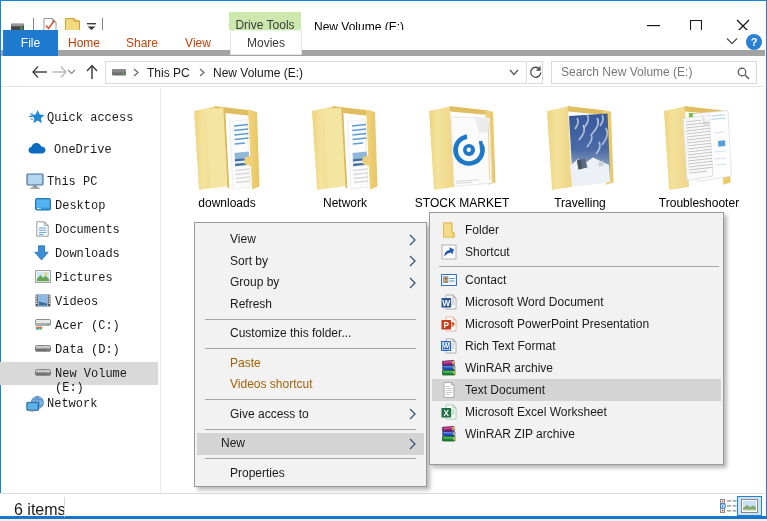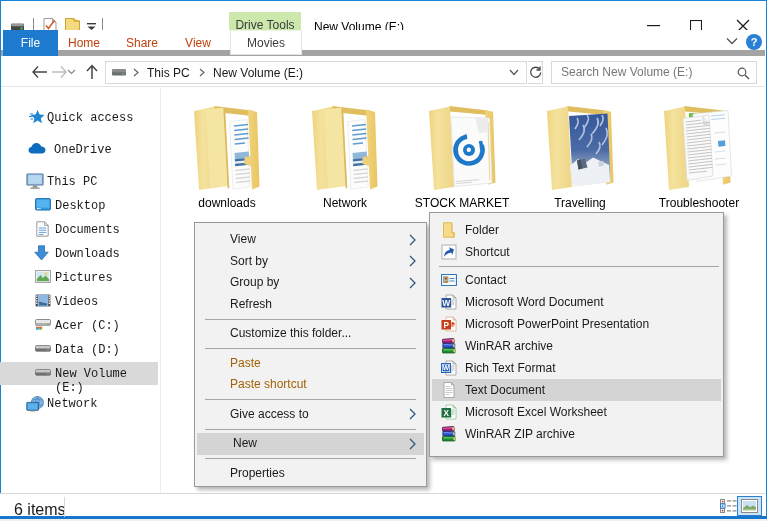--- a/index.html
+++ b/index.html
@@ -455,34 +455,34 @@
         <path d="M1 2 L6 7 L1 12" fill="none" stroke="#33567c" stroke-width="1.3"></path>
       </svg></div>
   <div class="mi">Group by<svg class="arr" width="7" height="14" viewBox="0 0 7 14">
         <path d="M1 2 L6 7 L1 12" fill="none" stroke="#33567c" stroke-width="1.3"></path>
       </svg></div>
   <div class="mi">Refresh</div>
   <div class="msep"></div>
   <div class="mi">Customize this folder...</div>
   <div class="msep"></div>
   <div class="mi dis">Paste</div>
-  <div class="mi dis">Paste shortcut</div>
+  <div class="mi dis">Videos shortcut</div>
   <div class="msep"></div>
   <div class="mi">Give access to<svg class="arr" width="7" height="14" viewBox="0 0 7 14">
         <path d="M1 2 L6 7 L1 12" fill="none" stroke="#33567c" stroke-width="1.3"></path>
       </svg></div>
   <div class="msep"></div>
-  <div class="mi hl" style="margin:0 2px;padding-left:36px">New<svg class="arr" style="right:8px" width="7" height="14" viewBox="0 0 7 14">
+  <div class="mi hl" style="margin:0 2px;padding-left:24px">New<svg class="arr" style="right:8px" width="7" height="14" viewBox="0 0 7 14">
         <path d="M1 2 L6 7 L1 12" fill="none" stroke="#33567c" stroke-width="1.3"></path>
       </svg></div>
   <div class="msep"></div>
   <div class="mi">Properties</div>
 </div>
 
-<div id="submenu" class="menu" style="left:429px;top:212px;width:295px;padding:6px 0 11px 0">
+<div id="submenu" class="menu" style="left:429px;top:212px;width:295px;padding:6px 0 19px 0">
   <div class="smi"><svg class="ic" width="16" height="16" viewBox="0 0 16 16">
         <path d="M2.5 0.8 L11 0.8 L11 10.5 L13.2 10.5 L13.2 15.2 L2.5 15.2 Z" fill="#f6db8a" stroke="#dcb44a" stroke-width="0.9"></path>
         <path d="M11 10.5 L13.2 10.5 L13.2 15.2" fill="#eec866" stroke="none"></path>
         <path d="M10.5 1 L10.9 10.8 L13 11 L13 15 L11 15" fill="none" stroke="#e4bc55" stroke-width="0.8"></path>
       </svg>Folder</div>
   <div class="smi"><svg class="ic" width="16" height="16" viewBox="0 0 16 16">
         <rect x="1" y="1" width="14" height="14" fill="#fdfdfd" stroke="#a8a8a8" stroke-width="0.9"></rect>
         <path d="M3.2 12.8 C3.2 8.5 5.5 6.2 8.8 6 L8.2 3.2 L13 5.6 L11.2 10.8 L10.2 8.4 C6.8 9 4.8 10.4 3.2 12.8 Z" fill="#2059ae"></path>
       </svg>Shortcut</div>
   <div class="msep" style="margin:2.5px 4px 2.5px 9px"></div>
@@ -506,44 +506,44 @@
       </svg>Microsoft Word Document</div>
   <div class="smi"><svg class="ic" width="16" height="16" viewBox="0 0 16 16">
         <path d="M5 1 L12 1 L15 4 L15 15 L5 15 Z" fill="#fff" stroke="#e0a890" stroke-width="0.8"></path>
         <path d="M12 1 L12 4 L15 4 Z" fill="#f6e0d4" stroke="#e0a890" stroke-width="0.7"></path>
         <circle cx="11" cy="8.5" r="2.6" fill="#ed9e7c"></circle>
         <path d="M11 8.5 L11 5.9 A2.6 2.6 0 0 1 13.6 8.5 Z" fill="#c0502a"></path>
         <rect x="0.5" y="4" width="9.5" height="9.5" fill="#c43e1c"></rect>
         <text x="5.2" y="11.5" font-size="8.2" font-weight="bold" fill="#fff" text-anchor="middle" font-family="Liberation Sans">P</text>
       </svg>Microsoft PowerPoint Presentation</div>
   <div class="smi"><svg class="ic" width="16" height="16" viewBox="0 0 16 16">
+        <path d="M5 1 L12 1 L15 4 L15 15 L5 15 Z" fill="#fff" stroke="#9a9a9a" stroke-width="0.8"></path>
+        <path d="M12 1 L12 4 L15 4 Z" fill="#e4e4e4" stroke="#9a9a9a" stroke-width="0.7"></path>
+        <g stroke="#b8b8b8" stroke-width="1">
+          <path d="M6.5 6 L13.5 6 M6.5 8 L13.5 8 M6.5 10 L13.5 10 M6.5 12 L11 12"></path>
+        </g>
+        <rect x="0.5" y="3.5" width="9" height="9" fill="#fff" stroke="#2463be"></rect>
+        <rect x="1.6" y="4.6" width="6.8" height="6.8" fill="#2463be"></rect>
+        <text x="5" y="10.2" font-size="6.8" font-weight="bold" fill="#fff" text-anchor="middle" font-family="Liberation Sans">W</text>
+      </svg>Rich Text Format</div>
+  <div class="smi"><svg class="ic" width="16" height="16" viewBox="0 0 16 16">
         <g transform="rotate(-5 8 8)">
           <rect x="2" y="0.8" width="11.5" height="4.4" rx="0.5" fill="#991f6e" stroke="#5a0f40" stroke-width="0.7"></rect>
           <rect x="2.8" y="1.5" width="10" height="1.1" fill="#d863b0"></rect>
           <rect x="11.8" y="1.5" width="1.5" height="3" fill="#e8d050"></rect>
         </g>
         <g transform="rotate(2 8 8)">
           <rect x="1.8" y="5.5" width="12" height="4.5" rx="0.5" fill="#1f50c8" stroke="#0e2a70" stroke-width="0.7"></rect>
           <rect x="2.6" y="6.3" width="10.4" height="1.1" fill="#6a96e8"></rect>
           <rect x="12.3" y="6.2" width="1.4" height="3" fill="#e8d050"></rect>
         </g>
         <rect x="1.5" y="10.4" width="12.5" height="4.6" rx="0.5" fill="#1e8a30" stroke="#0c4a16" stroke-width="0.7"></rect>
         <rect x="2.4" y="11.2" width="10.6" height="1.2" fill="#62cc72"></rect>
         <rect x="12.5" y="11.2" width="1.4" height="3.1" fill="#e8d050"></rect>
       </svg>WinRAR archive</div>
-  <div class="smi"><svg class="ic" width="16" height="16" viewBox="0 0 16 16">
-        <path d="M5 1 L12 1 L15 4 L15 15 L5 15 Z" fill="#fff" stroke="#9a9a9a" stroke-width="0.8"></path>
-        <path d="M12 1 L12 4 L15 4 Z" fill="#e4e4e4" stroke="#9a9a9a" stroke-width="0.7"></path>
-        <g stroke="#b8b8b8" stroke-width="1">
-          <path d="M6.5 6 L13.5 6 M6.5 8 L13.5 8 M6.5 10 L13.5 10 M6.5 12 L11 12"></path>
-        </g>
-        <rect x="0.5" y="3.5" width="9" height="9" fill="#fff" stroke="#2463be"></rect>
-        <rect x="1.6" y="4.6" width="6.8" height="6.8" fill="#2463be"></rect>
-        <text x="5" y="10.2" font-size="6.8" font-weight="bold" fill="#fff" text-anchor="middle" font-family="Liberation Sans">W</text>
-      </svg>Rich Text Format</div>
   <div class="smi hl" style="margin:0 2px;padding-left:33px"><svg class="ic" style="left:9px" width="16" height="16" viewBox="0 0 16 16">
         <path d="M3 0.5 L10.5 0.5 L13 3 L13 15.5 L3 15.5 Z" fill="#fdfdfd" stroke="#9a9a9a" stroke-width="0.8"></path>
         <path d="M10.5 0.5 L10.5 3 L13 3 Z" fill="#e4e4e4" stroke="#9a9a9a" stroke-width="0.7"></path>
         <g stroke="#c4c4c4" stroke-width="0.9">
           <path d="M4.5 4.5 L9 4.5 M4.5 6.5 L11.5 6.5 M4.5 8.5 L11.5 8.5 M4.5 10.5 L11.5 10.5 M4.5 12.5 L8.5 12.5"></path>
         </g>
       </svg>Text Document</div>
   <div class="smi"><svg class="ic" width="16" height="16" viewBox="0 0 16 16">
         <path d="M5 1 L12 1 L15 4 L15 15 L5 15 Z" fill="#fff" stroke="#8cc49a" stroke-width="0.8"></path>
         <path d="M12 1 L12 4 L15 4 Z" fill="#d8ecd8" stroke="#8cc49a" stroke-width="0.7"></path>

